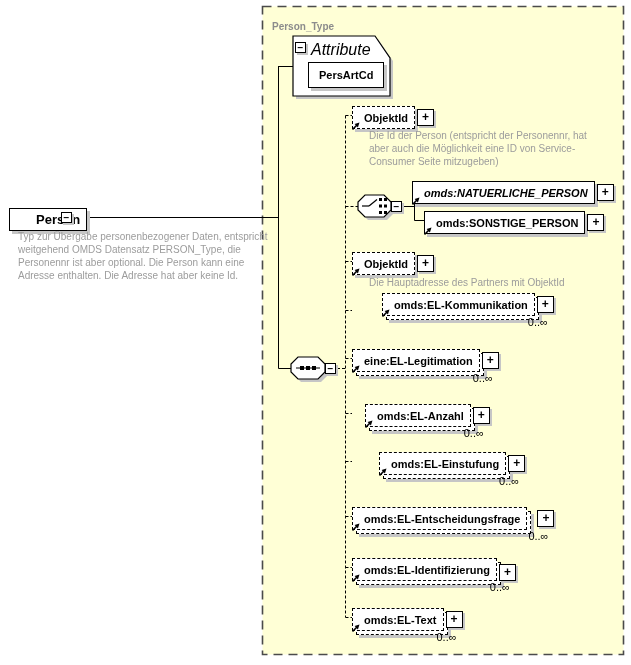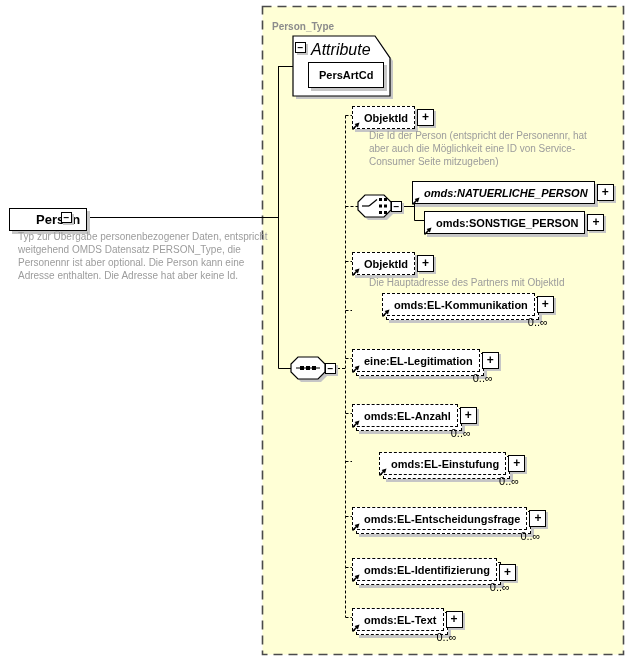--- a/index.html
+++ b/index.html
@@ -34,23 +34,23 @@
            box-shadow:3px 3px 0 #c6c6c6;z-index:2;}
 
   
   #row-person{left:9px;top:208px;}
   #row-objektid{left:352px;top:106px;}
   #row-nat{left:412px;top:181px;font-style:italic;}
   #row-sonst{left:424px;top:211px;text-align:right;}
   #row-adresse{left:352px;top:252px;}
   #row-komm{left:352px;top:293px;margin-left:30px;}
   #row-legit{left:352px;top:349px;}
-  #row-anzahl{left:352px;top:404px;}
+  #row-anzahl{left:365px;top:404px;}
   #row-einstufung{left:352px;top:452px;padding-left:27px;}
-  #row-entscheidung{left:352px;top:507px;}
+  #row-entscheidung{left:352px;top:507px;gap:8px;}
   #row-ident{left:352px;top:558px;align-items:flex-end;}
   #row-text{left:352px;top:608px;}
 
   #note-person{left:9px;top:230px;width:256px;margin-left:9px;}
   #note-objektid{left:369px;top:129px;width:238px;}
   #note-adresse{left:369px;top:276px;width:250px;}
 
   #minus-person{left:61px;top:212px;}
   #minus-attr{left:295px;top:42px;}
   #minus-seq{left:325px;top:363px;}

